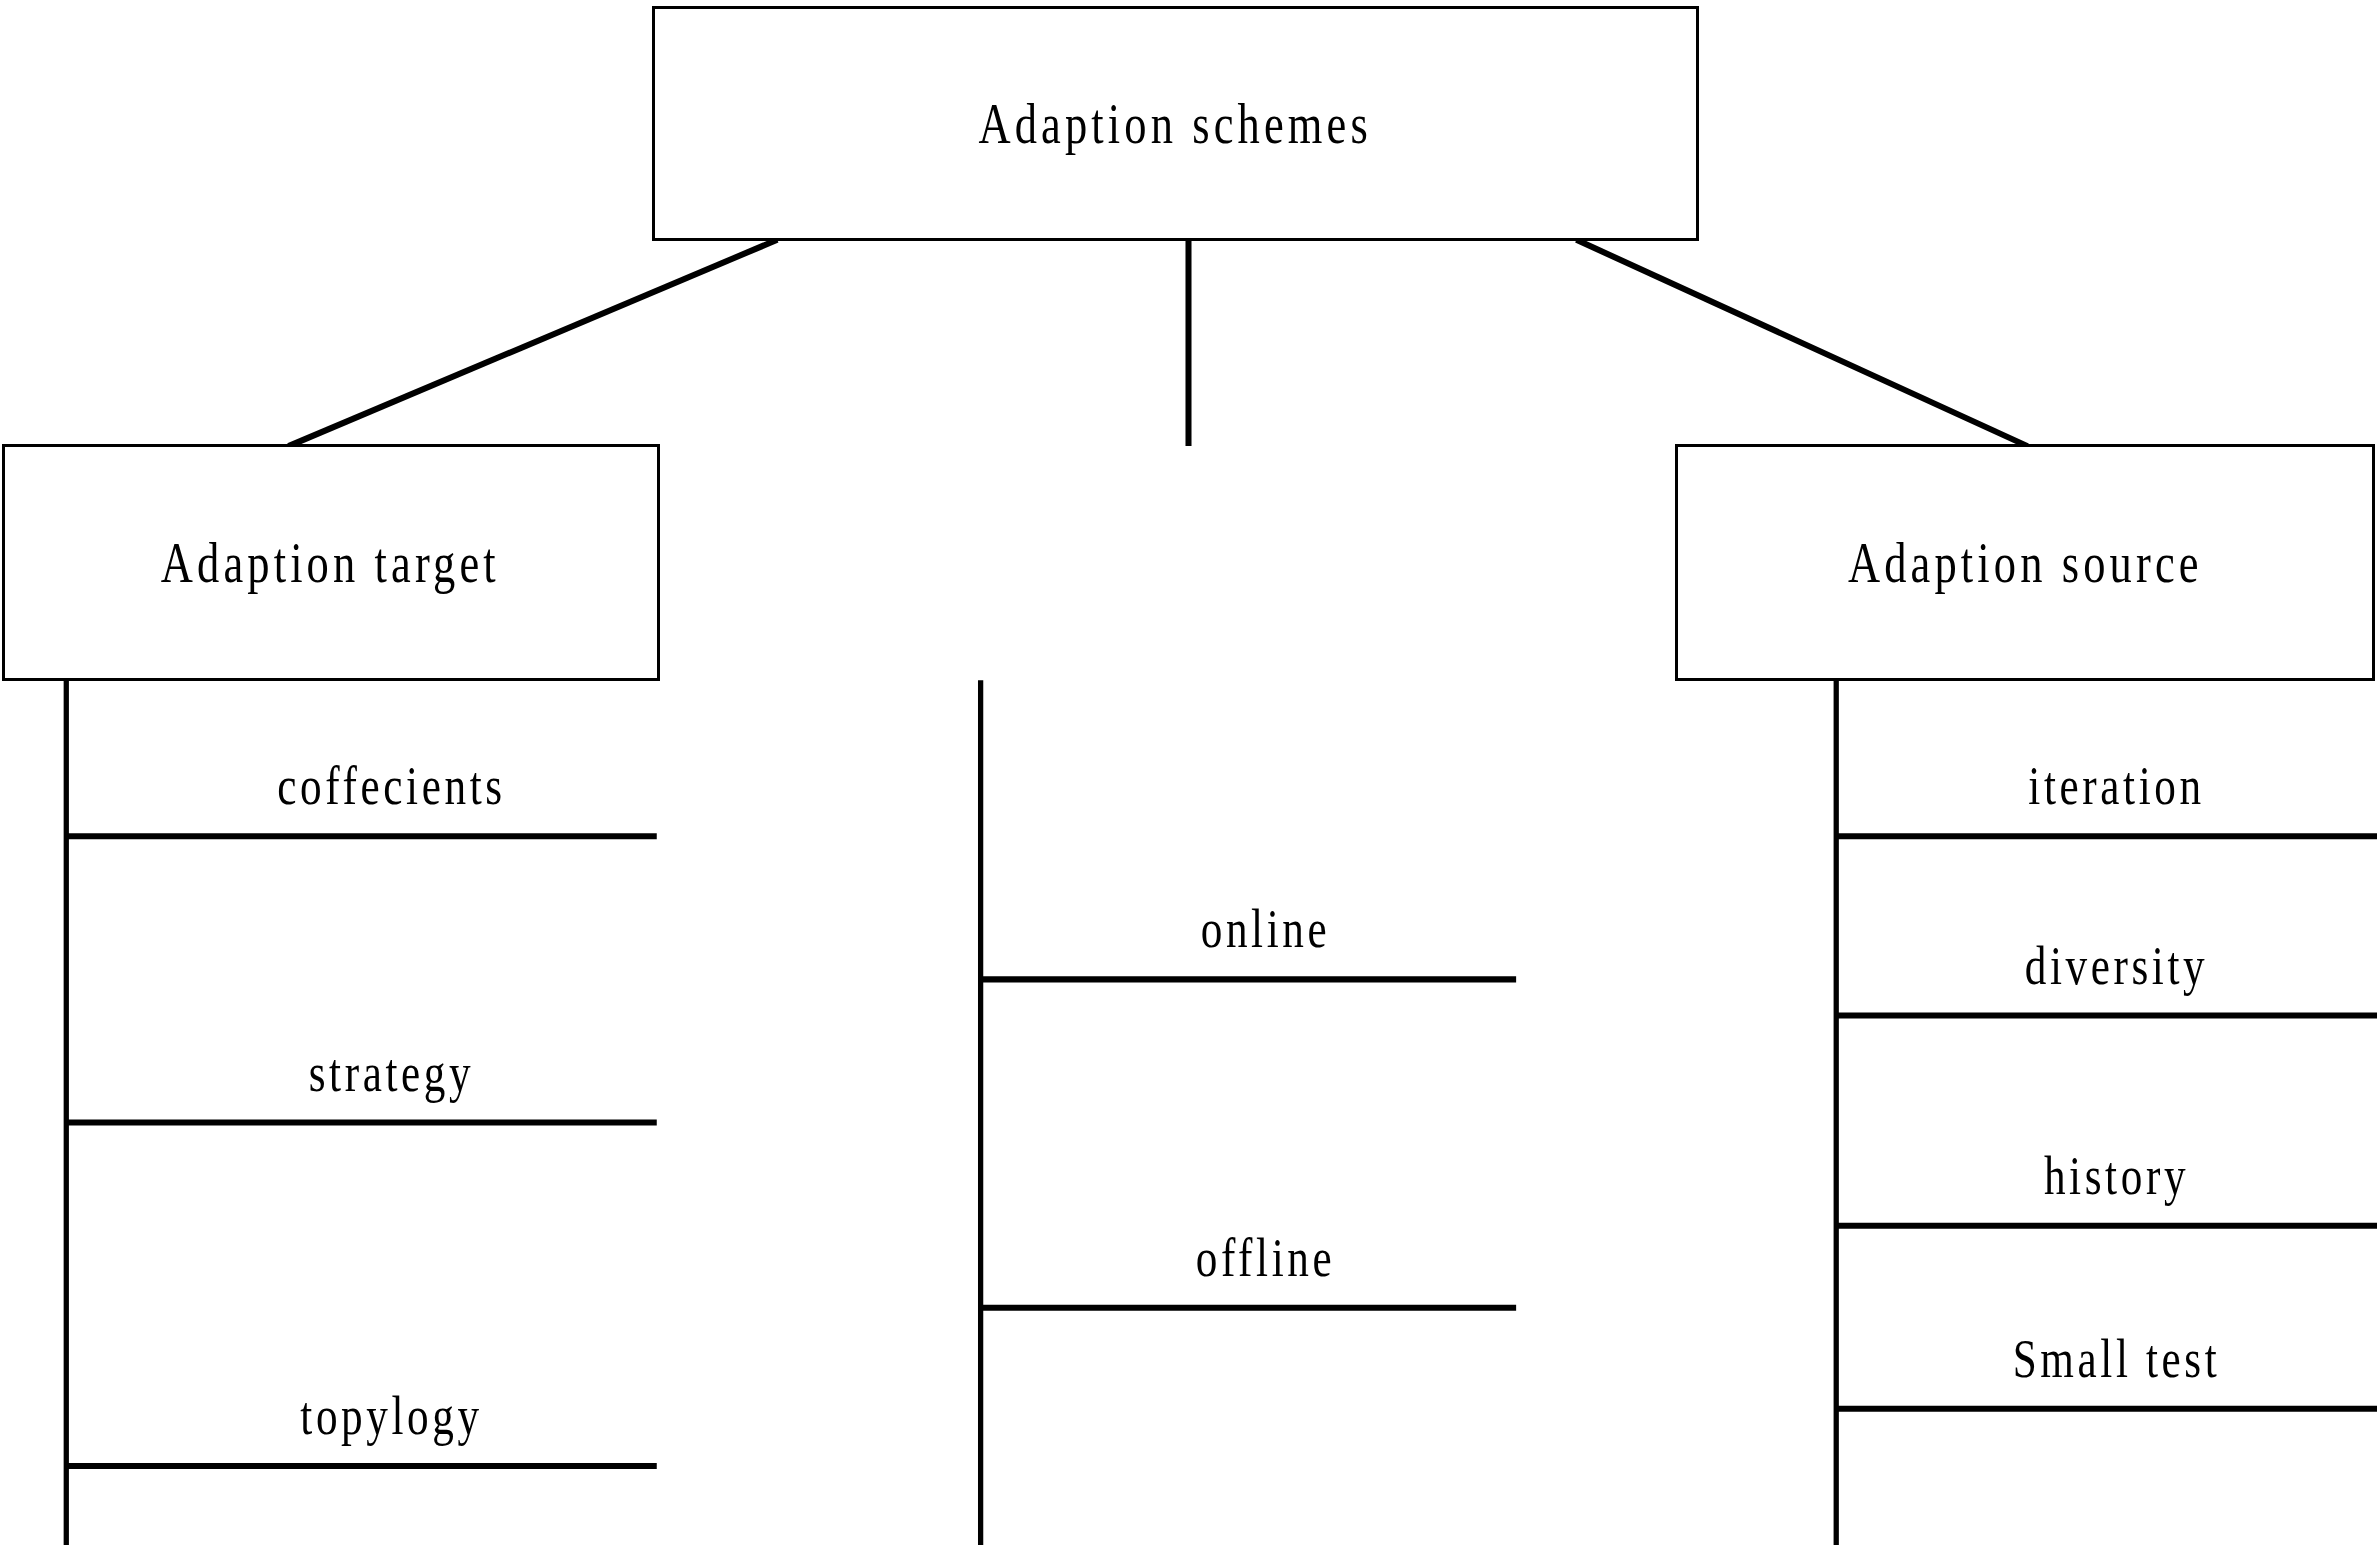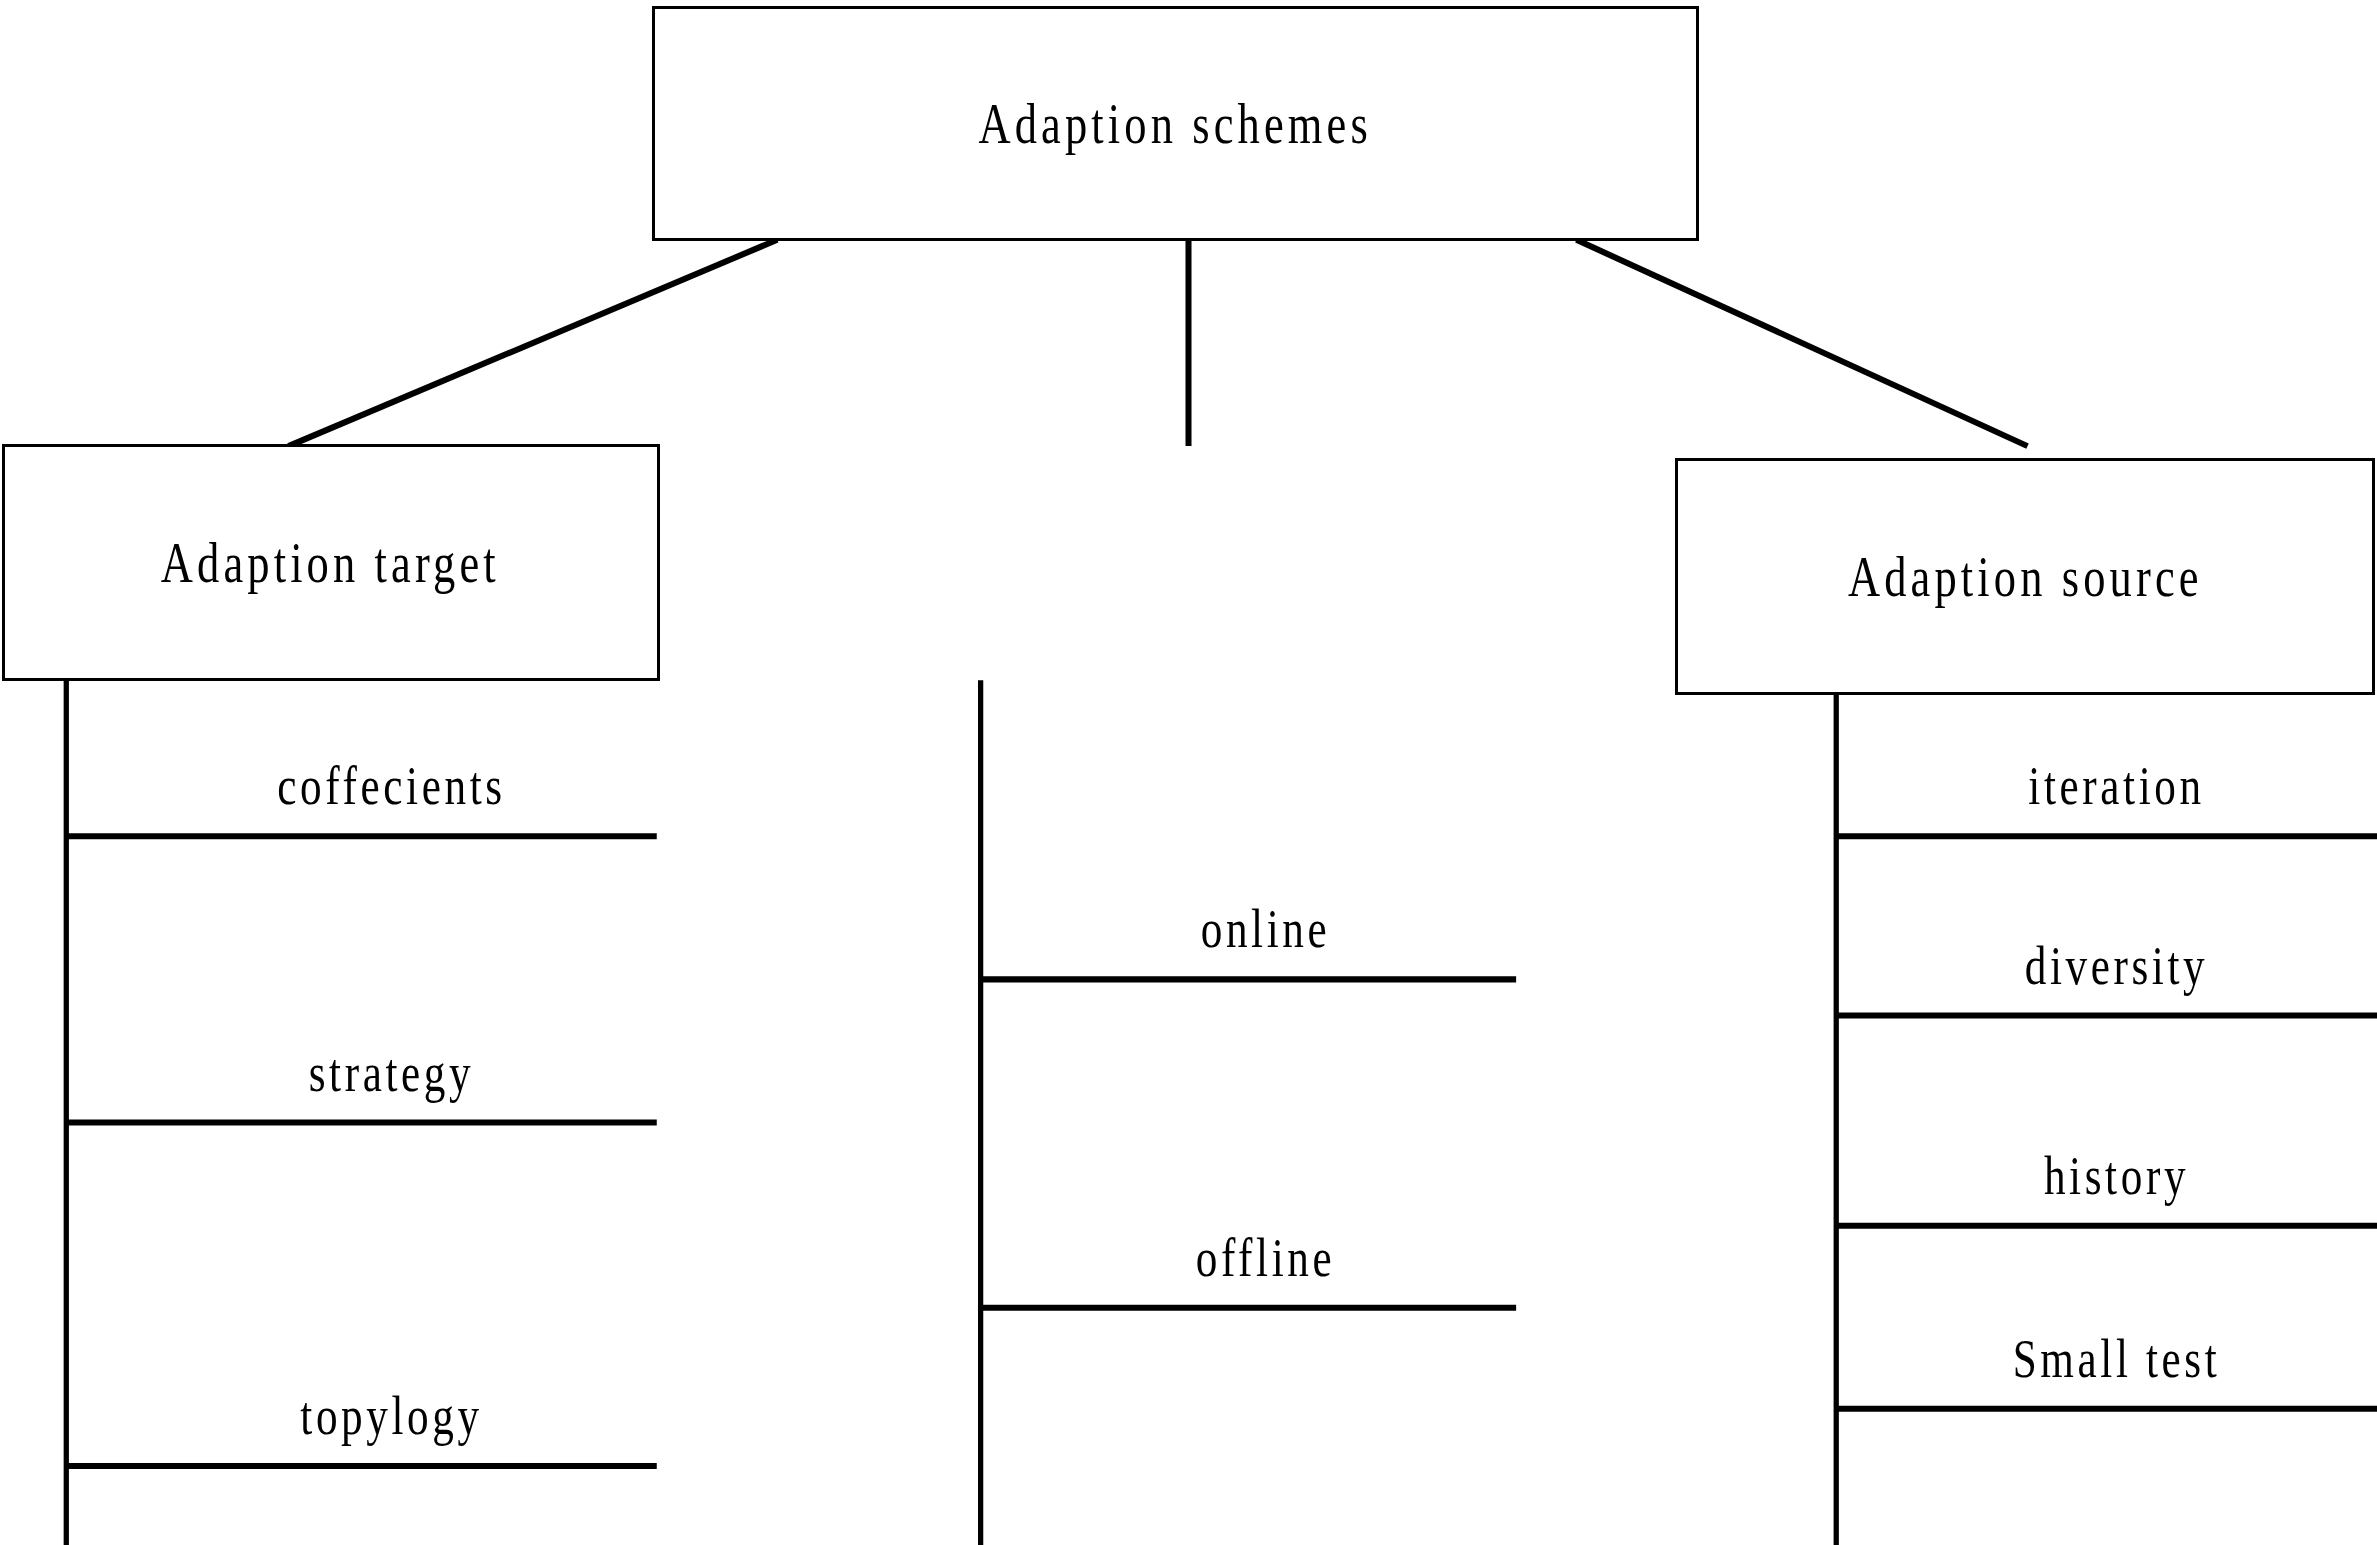--- a/index.html
+++ b/index.html
@@ -90,21 +90,21 @@
 
   <div class="node-box" style="left:1.5px; top:444px; width:658px; height:237px;">
     <span class="node-label">Adaption target</span>
   </div>
 
   <div class="node-box" style="left:652px; top:6px; width:1047px; height:235px;">
     <span class="node-label">Adaption schemes</span>
   </div>
 
 
-  <div class="node-box" style="left:1675px; top:458px; width:700px; height:237px;">
+  <div class="node-box" style="left:1675px; top:444px; width:700px; height:237px;">
     <span class="node-label">Adaption source</span>
   </div>
 
   <div class="leaf-label" style="left:113px; top:759px; width:557px;">coffecients</div>
   <div class="leaf-label" style="left:113px; top:1046px; width:557px;">strategy</div>
   <div class="leaf-label" style="left:113px; top:1389px; width:557px;">topylogy</div>
 
   <div class="leaf-label" style="left:987px; top:902px; width:557px;">online</div>
   <div class="leaf-label" style="left:987px; top:1231px; width:557px;">offline</div>
 

